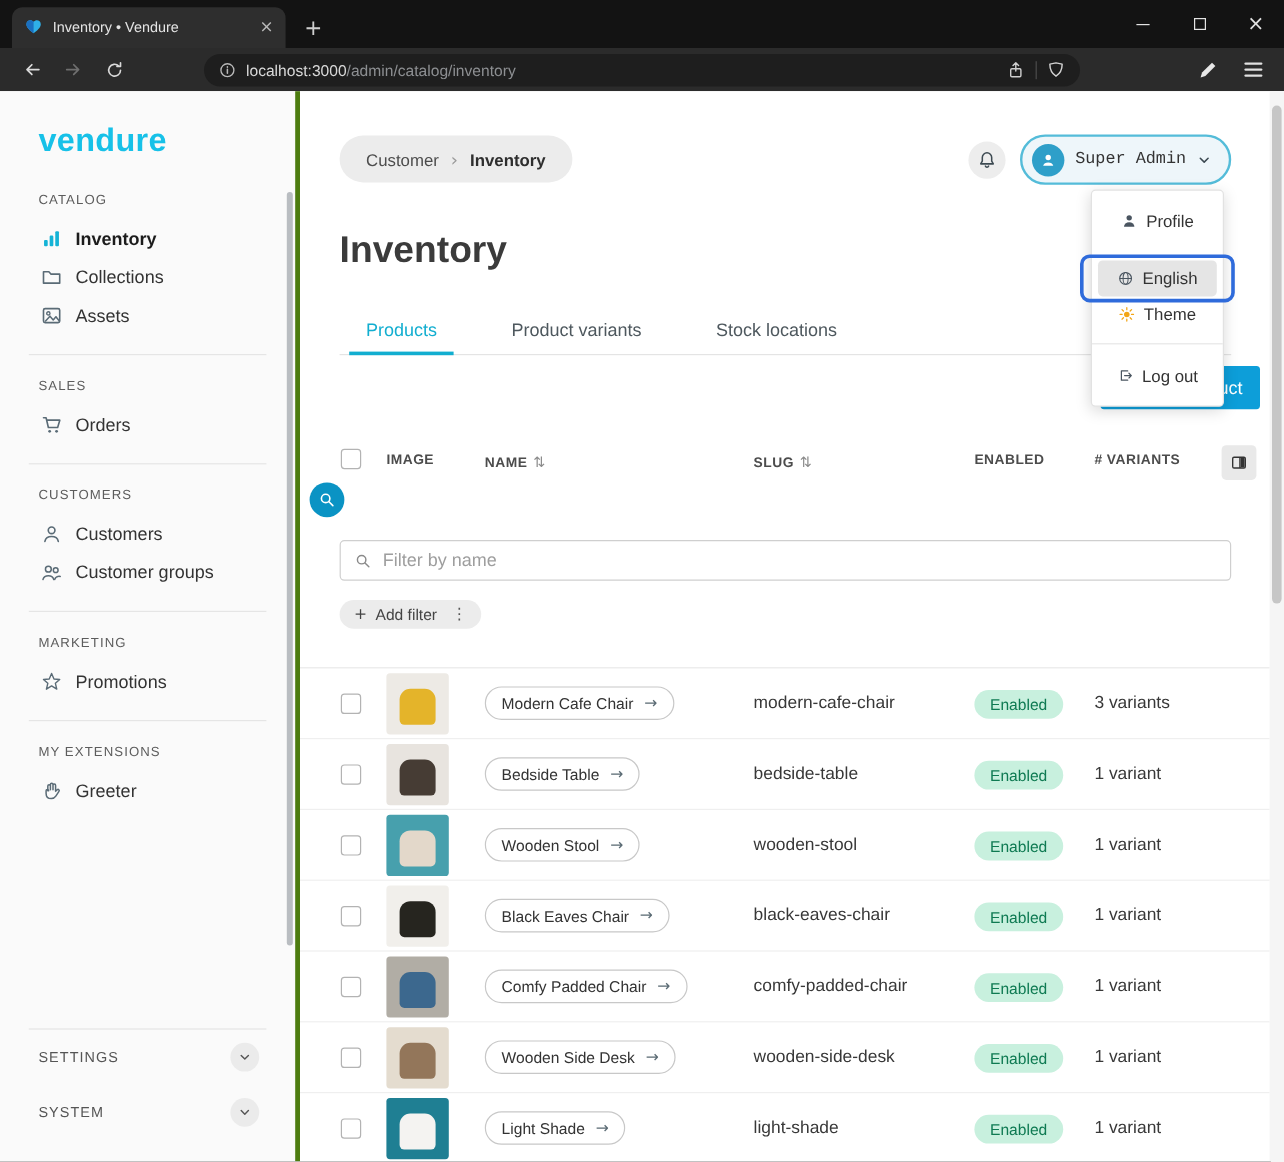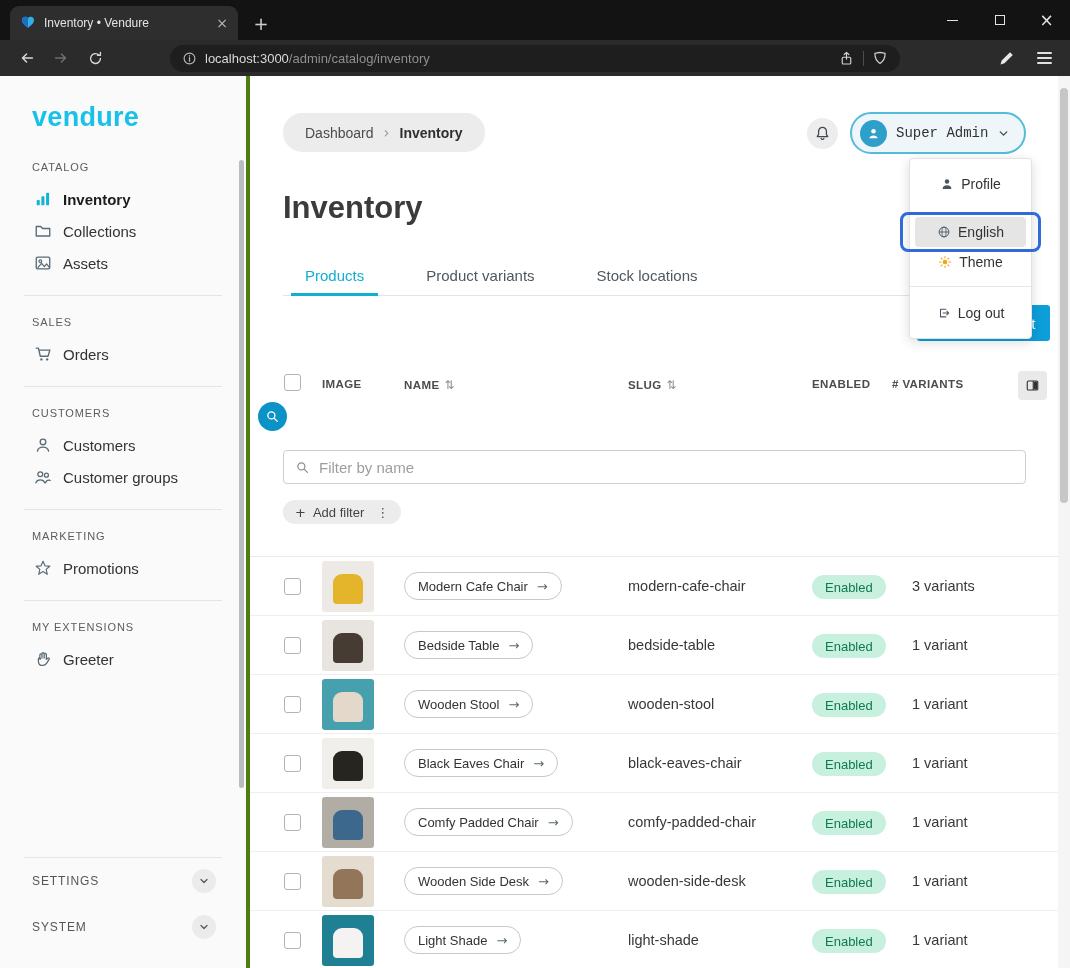--- a/index.html
+++ b/index.html
@@ -52,40 +52,40 @@
   .breadcrumb{position:absolute;left:33px;top:37px;height:39px;background:#ececec;border-radius:20px;display:flex;align-items:center;gap:10px;padding:0 22px;font-size:14px;color:#4c4c4c;}
   .crumb-current{color:#2e2e2e;font-weight:600;}
   .crumb-sep{color:#9a9a9a;font-size:15px;}
 
   .bell-btn{position:absolute;left:557px;top:42px;width:31px;height:31px;border-radius:50%;background:#ededed;display:flex;align-items:center;justify-content:center;color:#3d4a52;}
   .user-btn{position:absolute;left:600px;top:36px;height:42px;border-radius:21px;background:#eef6fa;border:2px solid #54bcd9;display:flex;align-items:center;gap:9px;padding:0 14px 0 8px;}
   .avatar{width:27px;height:27px;border-radius:50%;background:#2e9fc9;display:flex;align-items:center;justify-content:center;}
   .user-name{font-size:14px;color:#333;font-family:Liberation Mono, monospace;}
   .user-chev{color:#3d4a52;display:flex;}
 
-  .dropdown{position:absolute;left:659px;top:82px;width:123px;background:#fff;border:1px solid #e2e2e2;border-radius:4px;box-shadow:0 3px 12px rgba(0,0,0,.15);padding:10px 0 8px;z-index:5;}
+  .dropdown{position:absolute;left:659px;top:82px;width:111px;background:#fff;border:1px solid #e2e2e2;border-radius:4px;box-shadow:0 3px 12px rgba(0,0,0,.15);padding:10px 0 8px;z-index:5;}
   .menu-item{height:30px;display:flex;align-items:center;justify-content:center;gap:7px;font-size:14px;color:#333;position:relative;margin:0 5px;border-radius:4px;}
   .menu-item .mi-ic{display:flex;color:#4a5560;}
   .menu-item.focused{background:#e5e5e5;margin-top:18px;}
   .focus-ring{position:absolute;left:-15px;right:-15px;top:-5px;bottom:-5px;border:3px solid #2f6bdb;border-radius:8px;pointer-events:none;}
   .menu-divider{height:1px;background:#e6e6e6;margin:9px 0;}
   .menu-item.logout{height:34px;}
 
   .page-title{position:absolute;left:33px;top:114px;font-size:31px;font-weight:700;color:#3b3b3b;}
 
   .tabs{position:absolute;left:33px;top:180px;width:743px;height:40px;display:flex;gap:18px;border-bottom:1px solid #e4e4e4;}
   .tab-item{padding:0 22px;display:flex;align-items:center;font-size:15px;color:#4e585e;position:relative;}
   .tab-item.active{color:#12aed0;}
   .tab-item.active::after{content:"";position:absolute;left:8px;right:8px;bottom:-1px;height:3px;background:#12aed0;}
 
   .new-product-btn{position:absolute;left:667px;top:229px;width:133px;height:36px;background:#0d9ed9;color:#fff;border:none;border-radius:3px;display:flex;align-items:center;justify-content:center;gap:7px;font-size:15px;font-family:inherit;}
 
   .thead{position:absolute;left:0;top:289px;width:808px;height:40px;font-size:11.5px;font-weight:700;color:#4c4c4c;letter-spacing:.4px;}
   .th{position:absolute;top:13px;}
-  .th-image{left:72px;}.th-name{left:154px;}.th-slug{left:378px;}.th-enabled{left:562px;}.th-variants{left:642px;}
+  .th-image{left:72px;}.th-name{left:154px;}.th-slug{left:378px;}.th-enabled{left:562px;}.th-variants{left:662px;}
   .sort{color:#8b8b8b;font-size:12px;margin-left:5px;font-weight:400;}
   .checkbox{width:17px;height:17px;border:1.5px solid #b3b3b3;border-radius:3px;background:#fff;}
   .thead .checkbox{position:absolute;left:34px;top:9px;}
   .col-btn{position:absolute;left:768px;top:295px;width:29px;height:29px;background:#e9e9e9;border-radius:4px;display:flex;align-items:center;justify-content:center;color:#333;}
 
   .search-fab{position:absolute;left:8px;top:326px;width:29px;height:29px;border-radius:50%;background:#0a93c4;display:flex;align-items:center;justify-content:center;color:#fff;box-shadow:0 0 0 2px #fff;z-index:2;}
 
   .filter-wrap{position:absolute;left:33px;top:374px;width:743px;height:34px;border:1px solid #cfcfcf;border-radius:4px;display:flex;align-items:center;padding:0 11px;gap:9px;background:#fff;color:#8a8a8a;}
   .filter-input{border:none;outline:none;flex:1;font-size:15px;color:#333;font-family:inherit;background:transparent;}
   .filter-input::placeholder{color:#9e9e9e;}
@@ -288,21 +288,21 @@
             </svg>
           </span>
       </div>
 
       <div class="sb-scrollthumb"></div>
     </div>
 
     <div class="main">
 
       <div class="breadcrumb">
-        <span>Dashboard</span>
+        <span>Customer</span>
         <span class="crumb-sep glyph">›</span>
         <span class="crumb-current">Inventory</span>
       </div>
 
       <div class="bell-btn">
         <svg width="17" height="17" viewBox="0 0 20 20">
             <path d="M10 2.8 a4.6 4.6 0 0 1 4.6 4.6 V11 l1.6 2.6 H3.8 L5.4 11 V7.4 A4.6 4.6 0 0 1 10 2.8 z" fill="none" stroke="currentColor" stroke-width="1.5" stroke-linejoin="round"></path>
             <path d="M8.4 15.8 a1.7 1.7 0 0 0 3.2 0" fill="none" stroke="currentColor" stroke-width="1.5" stroke-linecap="round"></path>
           </svg>
       </div>

